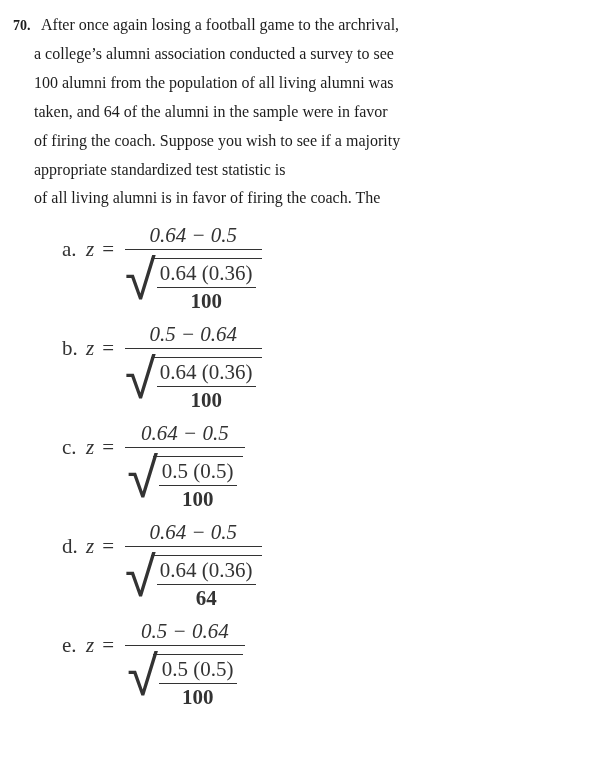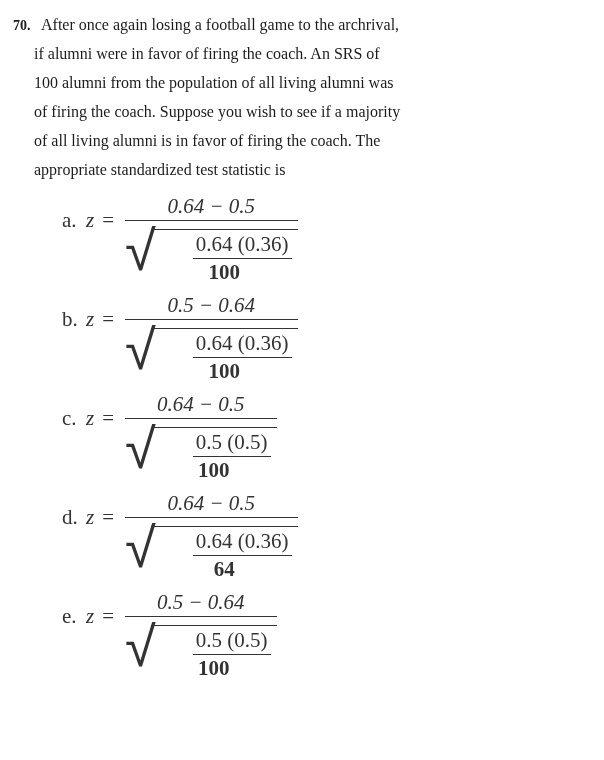--- a/index.html
+++ b/index.html
@@ -99,36 +99,36 @@
   .ifrac {
     display: inline-flex;
     flex-direction: column;
     align-items: center;
   }
   .inum {
     line-height: 25px;
     border-bottom: 1.5px solid #333333;
     padding: 0 3px 1px 3px;
     white-space: nowrap;
-    margin-left: 36px;
   }
   .iden { line-height: 25px; padding-top: 1px; font-weight: bold; }
 </style>
 </head>
 <body>
 
 <div class="problem">
   <span class="problem-number">70.</span>
   <div class="problem-text">
     <div class="line">After once again losing a football game to the archrival,</div>
-    <div class="line">if alumni were in favor of firing the coach. An SRS of</div>
+    <div class="line">a college’s alumni association conducted a survey to see</div>
     <div class="line">100 alumni from the population of all living alumni was</div>
+    <div class="line">taken, and 64 of the alumni in the sample were in favor</div>
     <div class="line">of firing the coach. Suppose you wish to see if a majority</div>
+    <div class="line">appropriate standardized test statistic is</div>
     <div class="line">of all living alumni is in favor of firing the coach. The</div>
-    <div class="line">appropriate standardized test statistic is</div>
   </div>
 </div>
 
 <div class="options">
 
   <div class="option-row">
     <span class="opt-label">a.</span>
     <span class="zeq">
       <span class="zvar">z</span>
       <span class="eq">=</span>

